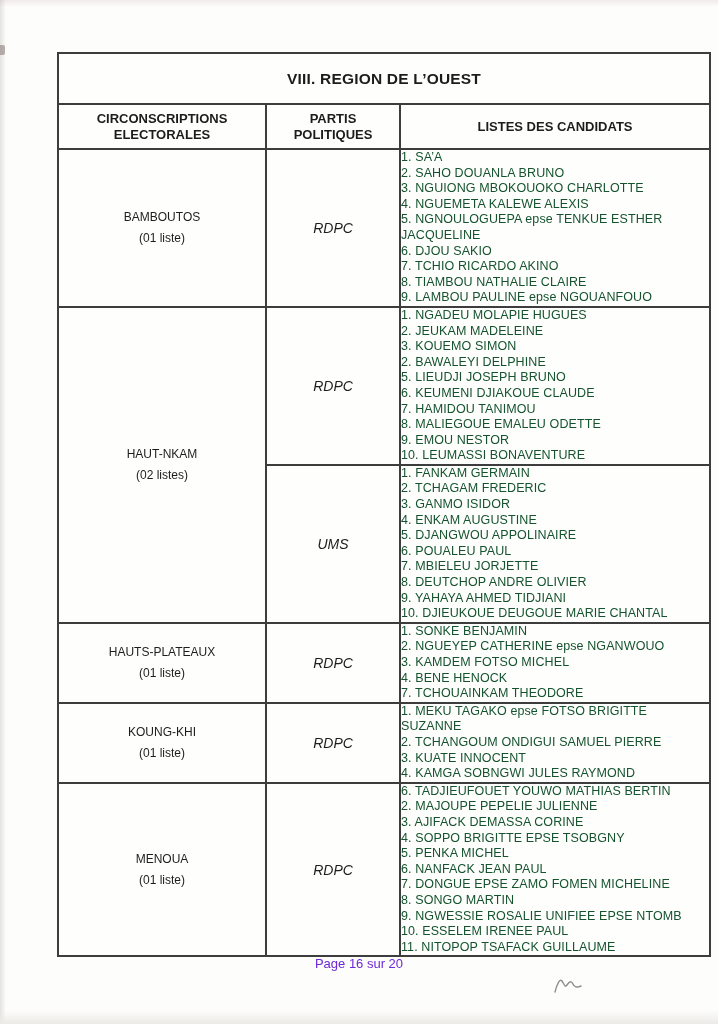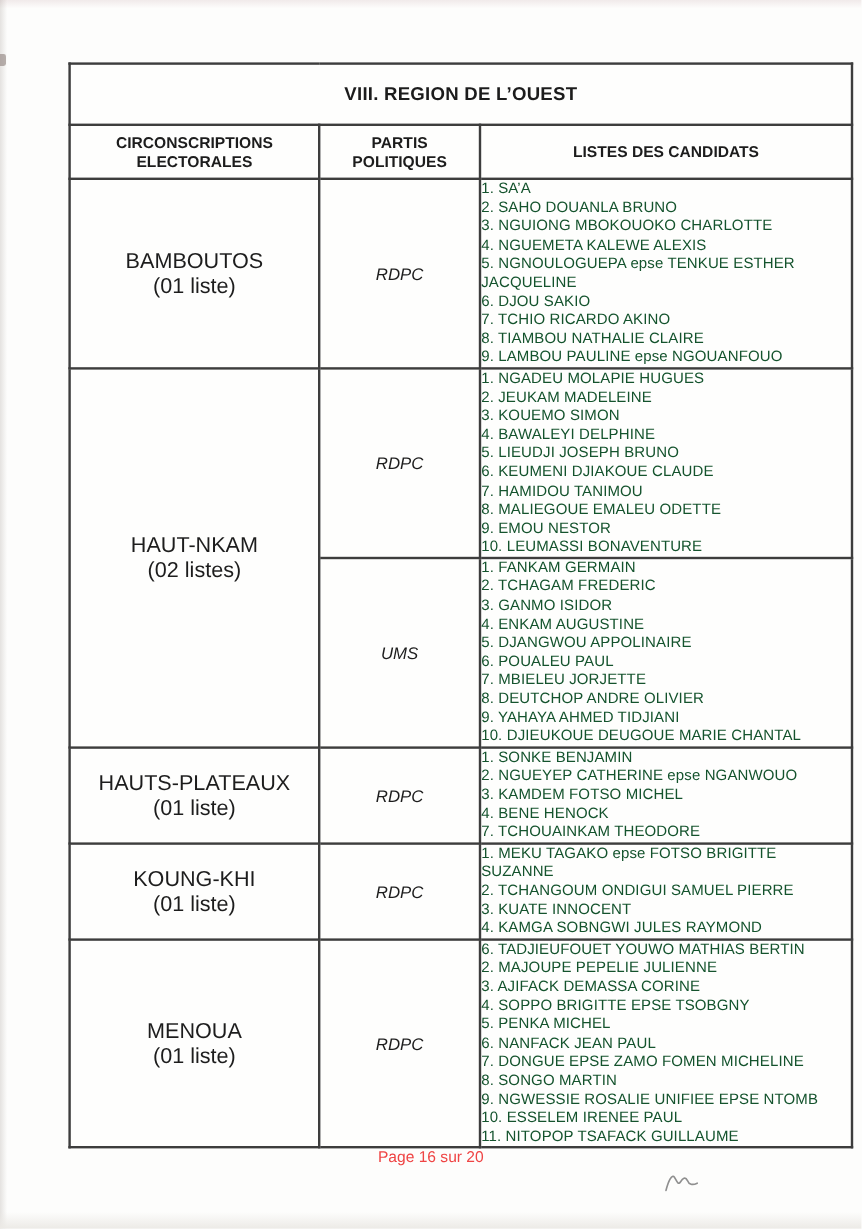--- a/index.html
+++ b/index.html
@@ -61,21 +61,21 @@
     height: 43px;
     text-align: center;
     font-weight: bold;
     font-size: 13px;
     line-height: 16px;
     white-space: pre-line;
     color: #1c1c1c;
   }
   td.district-cell {
     text-align: center;
-    font-size: 18px;
+    font-size: 12px;
     line-height: 21px;
     color: #1d1d1d;
   }
   td.party-cell {
     text-align: center;
     font-size: 14px;
     color: #1d1d1d;
     font-style: italic;
   }
   td.candidates-cell {
@@ -88,21 +88,21 @@
     color: #14532d;
     letter-spacing: 0.1px;
   }
   .footer-line {
     position: absolute;
     left: 0;
     top: 956px;
     width: 718px;
     text-align: center;
     font-size: 13px;
-    color: #ef4444;
+    color: #6d28d9;
   }
   .handwritten-mark {
     position: absolute;
     left: 552px;
     top: 974px;
     width: 34px;
     height: 24px;
   }
 </style>
 </head>
@@ -151,21 +151,21 @@
         <tr>
           <td class="district-cell" rowspan="2">
             <div>HAUT-NKAM</div>
             <div>(02 listes)</div>
           </td>
           <td class="party-cell">RDPC</td>
           <td class="candidates-cell">
             <div class="cand-line">1. NGADEU MOLAPIE HUGUES</div>
             <div class="cand-line">2. JEUKAM MADELEINE</div>
             <div class="cand-line">3. KOUEMO SIMON</div>
-            <div class="cand-line">4. BAWALEYI DELPHINE</div>
+            <div class="cand-line">2. BAWALEYI DELPHINE</div>
             <div class="cand-line">5. LIEUDJI JOSEPH BRUNO</div>
             <div class="cand-line">6. KEUMENI DJIAKOUE CLAUDE</div>
             <div class="cand-line">7. HAMIDOU TANIMOU</div>
             <div class="cand-line">8. MALIEGOUE EMALEU ODETTE</div>
             <div class="cand-line">9. EMOU NESTOR</div>
             <div class="cand-line">10. LEUMASSI BONAVENTURE</div>
           </td>
         </tr>
         <tr>
           <td class="party-cell">UMS</td>

